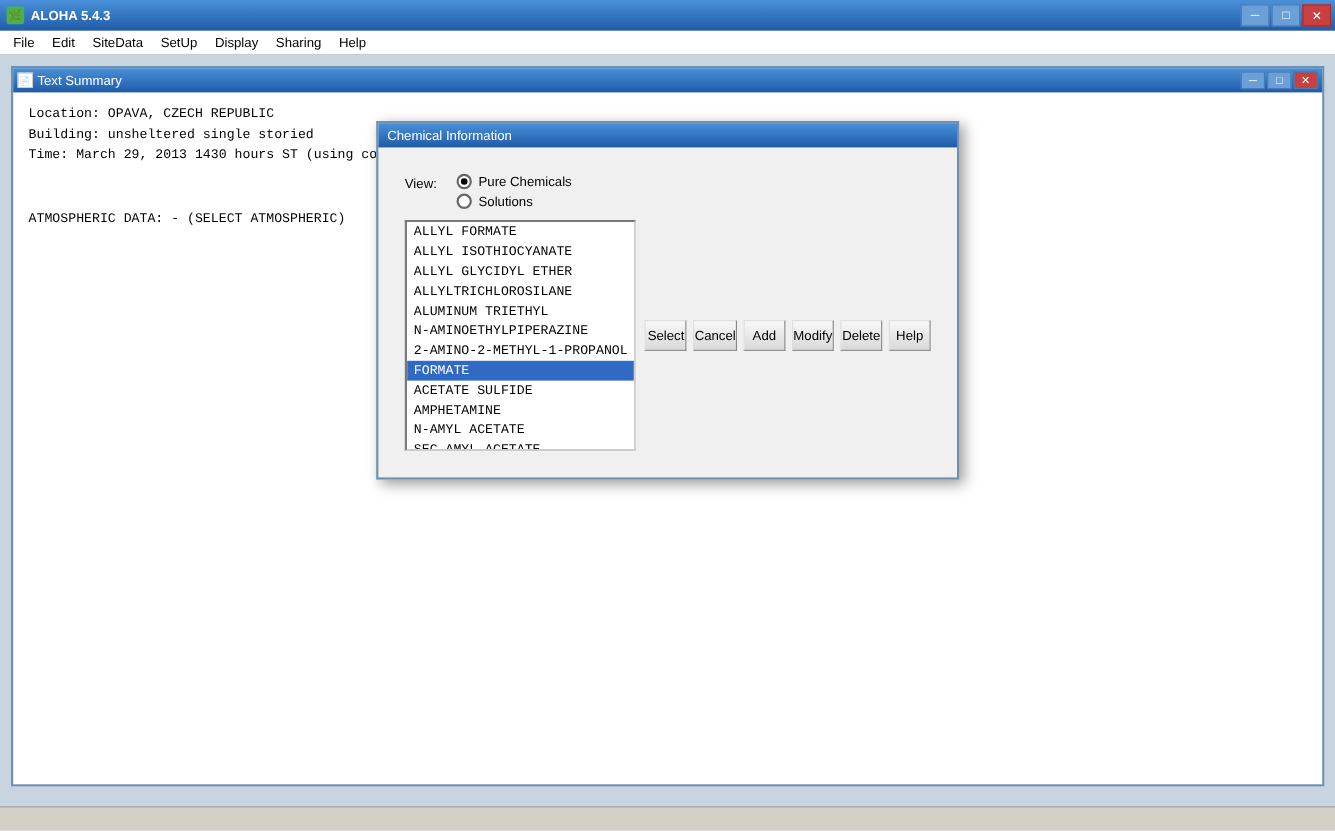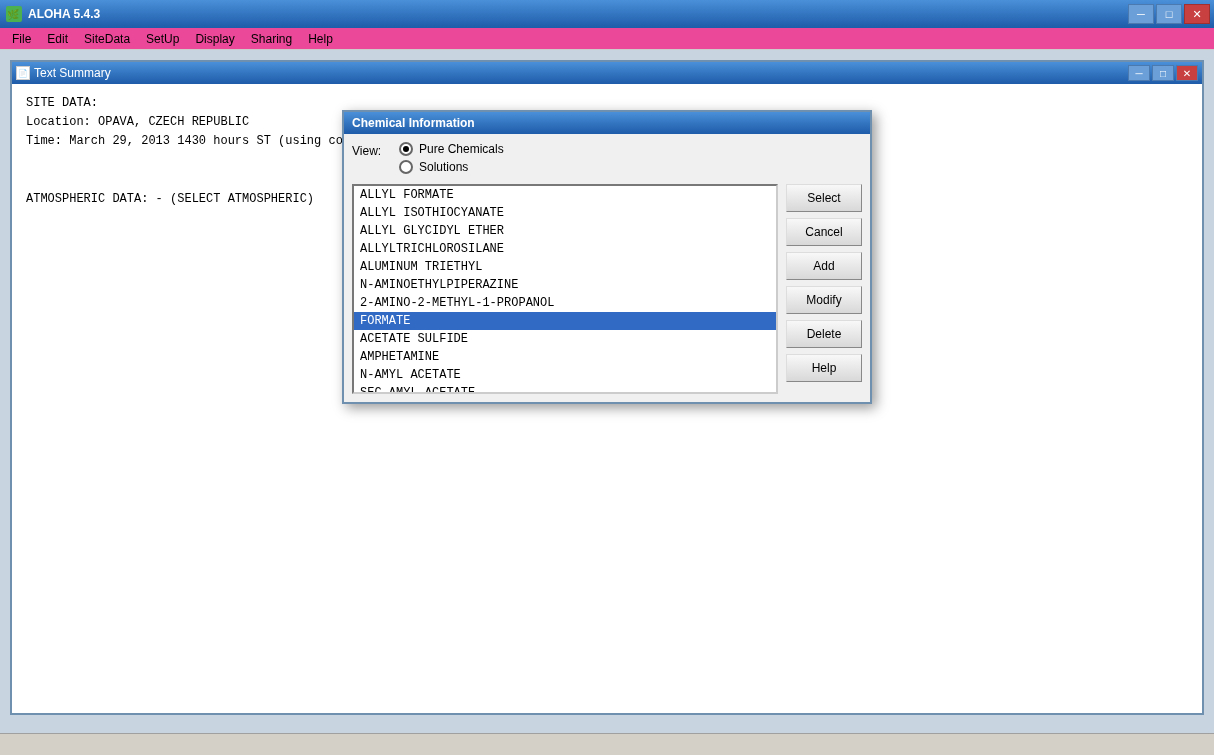--- a/index.html
+++ b/index.html
@@ -57,21 +57,21 @@
       font-size: 11px;
       cursor: pointer;
       display: flex;
       align-items: center;
       justify-content: center;
     }
     .title-btn.close { background: #c84040; border-color: #a03030; }
 
     
     .menu-bar {
-      background: #ec4899;
+      background: #ffffff;
       height: 22px;
       display: flex;
       align-items: center;
       padding: 0 4px;
       border-bottom: 1px solid #ccc;
     }
     .menu-item {
       padding: 2px 8px;
       font-size: 12px;
       color: #000;
@@ -171,24 +171,24 @@
       width: 530px;
     }
     .dialog-titlebar {
       background: linear-gradient(to bottom, #4a90d9, #1e5ba8);
       height: 22px;
       display: flex;
       align-items: center;
       padding: 0 8px;
       color: white;
       font-size: 12px;
-      font-weight: bold;
+      font-weight: normal;
     }
     .dialog-body {
-      padding: 8px;
+      padding: 24px;
     }
 
     
     .view-section {
       display: flex;
       align-items: flex-start;
       gap: 12px;
       margin-bottom: 10px;
     }
     .view-label {
@@ -252,21 +252,21 @@
       white-space: nowrap;
     }
     .list-item.selected {
       background: #316ac5;
       color: white;
     }
 
     
     .buttons-panel {
       display: flex;
-      flex-direction: column;
+      flex-direction: row;
       gap: 6px;
       min-width: 76px;
       align-items: center;
     }
     .dialog-btn {
       width: 76px;
       height: 28px;
       background: linear-gradient(to bottom, #f8f8f8, #d8d8d8);
       border: 1px solid #888;
       border-top-color: #ddd;
@@ -325,22 +325,22 @@
         <div class="doc-icon">📄</div>
         <span>Text Summary</span>
       </div>
       <div class="text-window-controls">
         <button class="tw-btn">─</button>
         <button class="tw-btn">□</button>
         <button class="tw-btn close">✕</button>
       </div>
     </div>
     <div class="text-content">
-      <div>SITE DATA:</div>
       <div>   Location: OPAVA, CZECH REPUBLIC</div>
+      <div>   Building: unsheltered single storied</div>
       <div>   Time: March 29, 2013  1430 hours ST (using computer's clock)</div>
       <div>&nbsp;</div>
       <div>&nbsp;</div>
       <div>ATMOSPHERIC DATA:  -  (SELECT ATMOSPHERIC)</div>
     </div>
   </div>
 
   <div class="modal-overlay">
     <div class="dialog">
       <div class="dialog-titlebar">

